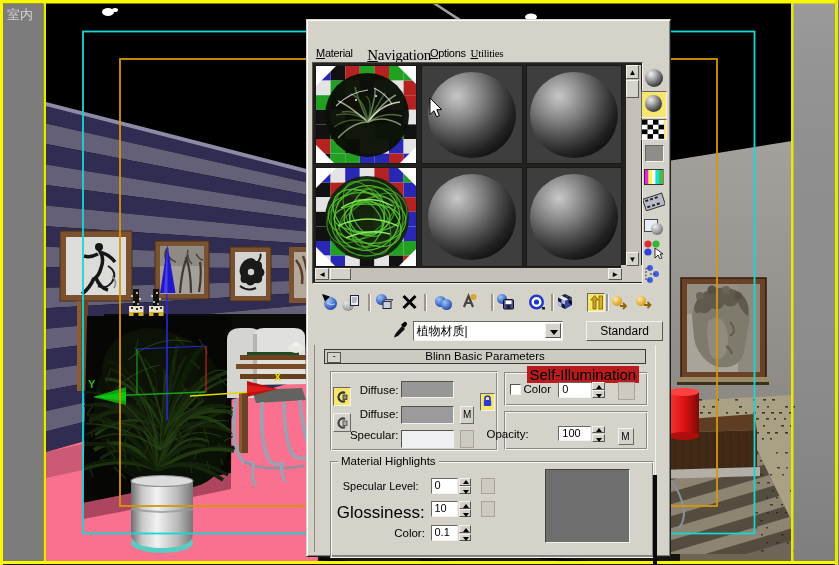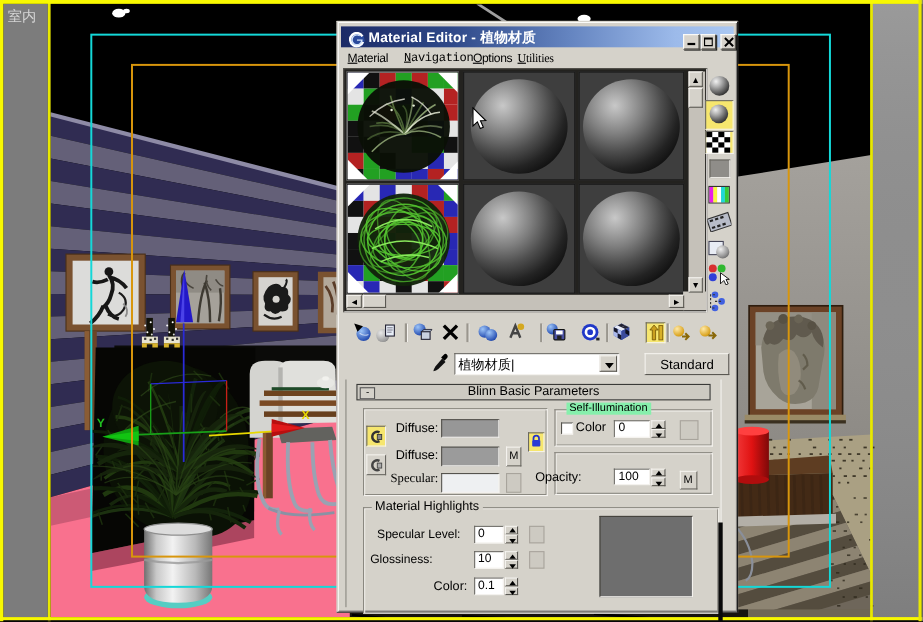--- a/index.html
+++ b/index.html
@@ -433,41 +433,22 @@
       <text x="7" y="19" fill="#d5d5d5" font-size="13" font-family="Liberation Sans, sans-serif">室内</text>
       <rect x="43.5" y="0" width="2.5" height="565" fill="#e8e800"></rect>
       <rect x="0" y="0" width="839" height="3.5" fill="#f8f800"></rect>
       <rect x="0" y="561" width="839" height="3" fill="#f8f800"></rect>
       <rect x="0" y="564" width="839" height="1" fill="#1a1a1a"></rect>
       <rect x="0" y="0" width="3" height="565" fill="#f8f800"></rect>
       <rect x="835" y="0" width="3" height="565" fill="#e8e800"></rect>
       <rect x="838" y="0" width="1" height="565" fill="#7c7c7c"></rect>
     </svg>
 <div style="position:absolute;left:305.5px;top:19px;width:365.5px;height:537.5px;background:#d5d2ca;border:1px solid;border-color:#d8d5cd #1e1e1e #1e1e1e #d8d5cd;box-shadow:inset 1px 1px 0 #fbfbf9, inset -1px -1px 0 #82807c;box-sizing:border-box;z-index:5">
-      <div style="position:absolute;left:3.5px;top:4px;right:3.5px;height:18.5px;background:linear-gradient(90deg,#1b2a66 0%,#2e4888 28%,#6484c0 58%,#9cbaea 85%,#aac8f2 100%)">
-        <svg width="15" height="15" viewBox="0 0 15 15" style="position:absolute;left:6.5px;top:5px">
-          <circle cx="7.5" cy="7.5" r="7" fill="#2a4a9c"></circle>
-          <path d="M12.5,4 A6,6 0 1 0 13,9" stroke="#fff" stroke-width="2.2" fill="none"></path>
-          <path d="M7.5,7.5 L12,7.5 A4.5,4.5 0 1 1 10,3.5" stroke="#cfe0f8" stroke-width="1.3" fill="none"></path>
-        </svg>
-        <div style="position:absolute;left:25px;top:1.5px;font-family:'Liberation Sans',sans-serif;font-size:12.5px;font-weight:bold;color:#fff;letter-spacing:0.2px">Material Editor - 植物材质</div>
-        <div style="position:absolute;left:311px;top:7px;width:14.8px;height:13.5px;background:#d8d4cc;border:1px solid;border-color:#fdfdfb #47453f #47453f #fdfdfb;box-shadow:1px 1px 0 #1a1a18;box-sizing:border-box">
-          <div style="position:absolute;left:3px;bottom:2.5px;width:7px;height:2.5px;background:#000"></div>
-        </div>
-        <div style="position:absolute;left:326.7px;top:7px;width:14.8px;height:13.5px;background:#d8d4cc;border:1px solid;border-color:#fdfdfb #47453f #47453f #fdfdfb;box-shadow:1px 1px 0 #1a1a18;box-sizing:border-box">
-          <div style="position:absolute;left:2.5px;top:2.2px;width:8px;height:7.5px;border:1.2px solid #000;border-top-width:2.2px;box-sizing:border-box"></div>
-        </div>
-        <div style="position:absolute;left:344.5px;top:7px;width:14.8px;height:13.5px;background:#d8d4cc;border:1px solid;border-color:#fdfdfb #47453f #47453f #fdfdfb;box-shadow:1px 1px 0 #1a1a18;box-sizing:border-box">
-          <svg width="14" height="13" viewBox="0 0 14 13" style="position:absolute;left:0;top:0">
-            <path d="M3,2.5 L10.5,10 M10.5,2.5 L3,10" stroke="#000" stroke-width="1.8"></path>
-          </svg>
-        </div>
-      </div>
       <div style="position:absolute;left:9.5px;top:27px;font-family:'Liberation Sans',sans-serif;font-size:11px;letter-spacing:-0.3px;color:#000"><u>M</u>aterial</div>
-      <div style="position:absolute;left:60.8px;top:27px;font-family:Liberation Mono, monospace;font-size:11px;letter-spacing:-0.3px;color:#000"><u>N</u>avigation</div>
+      <div style="position:absolute;left:60.8px;top:27px;font-family:Liberation Serif, serif;font-size:15px;letter-spacing:-0.3px;color:#000"><u>N</u>avigation</div>
       <div style="position:absolute;left:123.4px;top:27px;font-family:'Liberation Sans',sans-serif;font-size:11px;letter-spacing:-0.3px;color:#000"><u>O</u>ptions</div>
       <div style="position:absolute;left:164px;top:27px;font-family:Liberation Serif, serif;font-size:11px;letter-spacing:-0.3px;color:#000"><u>U</u>tilities</div>
       <div style="position:absolute;left:5px;top:41.5px;width:331px;height:222.5px;background:#23221f;border:1px solid;border-color:#55534d #f4f2ee #f4f2ee #55534d;box-sizing:border-box">
         <div style="position:absolute;left:2.6px;top:2.6px;width:102.3px;height:99.2px;background:#fff;border:1px solid #191919;box-sizing:border-box;overflow:hidden"><svg width="102" height="99" viewBox="0 0 102 99" xmlns="http://www.w3.org/2000/svg">
             <rect x="0.0" y="0.0" width="14.6" height="14.6" fill="#2828b4"></rect>
             <rect x="14.6" y="0.0" width="14.6" height="14.6" fill="#111111"></rect>
             <rect x="29.2" y="0.0" width="14.6" height="14.6" fill="#b42222"></rect>
             <rect x="43.8" y="0.0" width="14.6" height="14.6" fill="#22a022"></rect>
             <rect x="58.4" y="0.0" width="14.6" height="14.6" fill="#b42222"></rect>
             <rect x="73.0" y="0.0" width="14.6" height="14.6" fill="#22a022"></rect>
@@ -792,34 +773,34 @@
         </svg>
       </div>
       <div style="position:absolute;left:26.5px;top:392.8px;width:17.5px;height:19.6px;background:#d5d2ca;border:1px solid;border-color:#f4f2ee #6a6862 #6a6862 #f4f2ee;box-sizing:border-box;font-family:'Liberation Sans',sans-serif;font-size:10px;text-align:center;line-height:17.6px;color:#000">
         <svg width="15" height="17" style="position:absolute;left:0;top:0">
           <path d="M11,5 a4.5,4.5 0 1 0 0,8" stroke="#444" stroke-width="2.2" fill="none"></path>
           <rect x="9" y="7" width="4" height="4.5" fill="#aaa" stroke="#444" stroke-width="0.8"></rect>
         </svg>
       </div>
       <div style="position:absolute;left:22px;top:363.9px;width:70px;font-family:'Liberation Sans',sans-serif;font-size:11.5px;color:#000;text-align:right;font-weight:normal;white-space:nowrap">Diffuse:</div>
       <div style="position:absolute;left:22px;top:388.2px;width:70px;font-family:'Liberation Sans',sans-serif;font-size:11.5px;color:#000;text-align:right;font-weight:normal;white-space:nowrap">Diffuse:</div>
-      <div style="position:absolute;left:22px;top:408.5px;width:70px;font-family:Liberation Serif, serif;font-size:11.5px;color:#000;text-align:right;font-weight:normal;white-space:nowrap">Specular:</div>
+      <div style="position:absolute;left:22px;top:408.5px;width:70px;font-family:Liberation Sans, sans-serif;font-size:11.5px;color:#000;text-align:right;font-weight:normal;white-space:nowrap">Specular:</div>
       <div style="position:absolute;left:94.5px;top:360.9px;width:52.5px;height:17.5px;background:#979797;border:1px solid;border-color:#55534d #f4f2ee #f4f2ee #55534d;box-sizing:border-box"></div>
       <div style="position:absolute;left:94.5px;top:386.2px;width:52.5px;height:17.5px;background:#9b9b9b;border:1px solid;border-color:#55534d #f4f2ee #f4f2ee #55534d;box-sizing:border-box"></div>
       <div style="position:absolute;left:94.5px;top:410.3px;width:52.5px;height:17.5px;background:#eef0f2;border:1px solid;border-color:#55534d #f4f2ee #f4f2ee #55534d;box-sizing:border-box"></div>
       <div style="position:absolute;left:173px;top:373px;width:15.5px;height:17.5px;background:#f6e66e;border:1px solid;border-color:#6a6862 #f4f2ee #f4f2ee #6a6862;box-sizing:border-box;font-family:'Liberation Sans',sans-serif;font-size:10px;text-align:center;line-height:15.5px;color:#000">
         <svg width="13" height="15" style="position:absolute;left:0;top:0">
           <path d="M4,6 L4,4.5 a2.5,2.5 0 0 1 5,0 L9,6" stroke="#2233cc" stroke-width="1.6" fill="none"></path>
           <rect x="2.8" y="6" width="7.4" height="6" rx="1" fill="#2a3ad4"></rect>
         </svg>
       </div>
       <div style="position:absolute;left:153.4px;top:386.2px;width:14.5px;height:17.5px;background:#d5d2ca;border:1px solid;border-color:#f4f2ee #6a6862 #6a6862 #f4f2ee;box-sizing:border-box;font-family:'Liberation Sans',sans-serif;font-size:10px;text-align:center;line-height:15.5px;color:#000">M</div>
       <div style="position:absolute;left:153.4px;top:410.3px;width:14.5px;height:17.5px;background:#cdcac2;border:1px solid #a8a49c;box-sizing:border-box;font-family:'Liberation Sans',sans-serif;font-size:10px;text-align:center;line-height:15.5px;color:#000"></div>
       <div style="position:absolute;left:197px;top:351.5px;width:144.5px;height:34.5px;border:1px solid;border-color:#8a8880 #f6f4f0 #f6f4f0 #8a8880;box-shadow:inset 1px 1px 0 #f6f4f0, inset -1px -1px 0 #8a8880;box-sizing:border-box">
-        <div style="position:absolute;left:10px;top:-7px;background:#86efac;padding:0 3px;font-family:'Liberation Sans',sans-serif;font-size:10px;color:#000;white-space:nowrap">Self-Illumination</div>
+        <div style="position:absolute;left:22px;top:-7px;background:#b91c1c;padding:0 3px;font-family:'Liberation Sans',sans-serif;font-size:15px;color:#000;white-space:nowrap">Self-Illumination</div>
       </div>
       <div style="position:absolute;left:203px;top:363.5px;width:11px;height:11px;background:#fff;border:1px solid;border-color:#55534d #f4f2ee #f4f2ee #55534d;box-sizing:border-box"></div>
       <div style="position:absolute;left:217px;top:362.5px;width:40px;font-family:Liberation Sans, sans-serif;font-size:11.5px;color:#000;text-align:left;font-weight:normal;white-space:nowrap">Color</div>
       <div style="position:absolute;left:251.8px;top:362.2px;width:33px;height:15.5px;background:#fff;border:1px solid;border-color:#6a6862 #f4f2ee #f4f2ee #6a6862;box-sizing:border-box;font-family:'Liberation Sans',sans-serif;font-size:11px;color:#000;padding:0 0 0 3px;line-height:13.5px">0</div>
       <div style="position:absolute;left:285.8px;top:362.2px;width:12.5px;height:7.55px" class="rb">
         <div style="position:absolute;left:3px;top:1.375px;width:0;height:0;border:3px solid transparent;border-bottom:4px solid #000;border-top:none"></div>
       </div>
       <div style="position:absolute;left:285.8px;top:370.34999999999997px;width:12.5px;height:7.55px" class="rb">
         <div style="position:absolute;left:3px;top:2.875px;width:0;height:0;border:3px solid transparent;border-top:4px solid #000;border-bottom:none"></div>
       </div>
@@ -839,21 +820,21 @@
       </div>
       <div style="position:absolute;left:30px;top:459.5px;width:88.4px;font-family:Liberation Sans, sans-serif;font-size:11px;color:#000;text-align:center;font-weight:normal;white-space:nowrap">Specular Level:</div>
       <div style="position:absolute;left:124px;top:458px;width:27px;height:15.5px;background:#fff;border:1px solid;border-color:#6a6862 #f4f2ee #f4f2ee #6a6862;box-sizing:border-box;font-family:'Liberation Sans',sans-serif;font-size:11px;color:#000;padding:0 0 0 3px;line-height:13.5px">0</div>
       <div style="position:absolute;left:152px;top:458px;width:12.5px;height:7.55px" class="rb">
         <div style="position:absolute;left:3px;top:1.375px;width:0;height:0;border:3px solid transparent;border-bottom:4px solid #000;border-top:none"></div>
       </div>
       <div style="position:absolute;left:152px;top:466.15px;width:12.5px;height:7.55px" class="rb">
         <div style="position:absolute;left:3px;top:2.875px;width:0;height:0;border:3px solid transparent;border-top:4px solid #000;border-bottom:none"></div>
       </div>
       <div style="position:absolute;left:174px;top:458px;width:14.5px;height:16px;background:#cdcac2;border:1px solid #a8a49c;box-sizing:border-box;font-family:'Liberation Sans',sans-serif;font-size:10px;text-align:center;line-height:14px;color:#000"></div>
-      <div style="position:absolute;left:30px;top:482.5px;width:88.4px;font-family:'Liberation Sans',sans-serif;font-size:11px;color:#000;text-align:left;font-weight:normal;white-space:nowrap">Glossiness:</div>
+      <div style="position:absolute;left:30px;top:482.5px;width:88.4px;font-family:'Liberation Sans',sans-serif;font-size:17px;color:#000;text-align:center;font-weight:normal;white-space:nowrap">Glossiness:</div>
       <div style="position:absolute;left:124px;top:481.3px;width:27px;height:15.5px;background:#fff;border:1px solid;border-color:#6a6862 #f4f2ee #f4f2ee #6a6862;box-sizing:border-box;font-family:'Liberation Sans',sans-serif;font-size:11px;color:#000;padding:0 0 0 3px;line-height:13.5px">10</div>
       <div style="position:absolute;left:152px;top:481.3px;width:12.5px;height:7.55px" class="rb">
         <div style="position:absolute;left:3px;top:1.375px;width:0;height:0;border:3px solid transparent;border-bottom:4px solid #000;border-top:none"></div>
       </div>
       <div style="position:absolute;left:152px;top:489.45px;width:12.5px;height:7.55px" class="rb">
         <div style="position:absolute;left:3px;top:2.875px;width:0;height:0;border:3px solid transparent;border-top:4px solid #000;border-bottom:none"></div>
       </div>
       <div style="position:absolute;left:174px;top:481.3px;width:14.5px;height:16px;background:#cdcac2;border:1px solid #a8a49c;box-sizing:border-box;font-family:'Liberation Sans',sans-serif;font-size:10px;text-align:center;line-height:14px;color:#000"></div>
       <div style="position:absolute;left:30px;top:506.5px;width:88.4px;font-family:'Liberation Sans',sans-serif;font-size:11.5px;color:#000;text-align:right;font-weight:normal;white-space:nowrap">Color:</div>
       <div style="position:absolute;left:124px;top:505.4px;width:27px;height:15.5px;background:#fff;border:1px solid;border-color:#6a6862 #f4f2ee #f4f2ee #6a6862;box-sizing:border-box;font-family:'Liberation Sans',sans-serif;font-size:11px;color:#000;padding:0 0 0 3px;line-height:13.5px">0.1</div>

